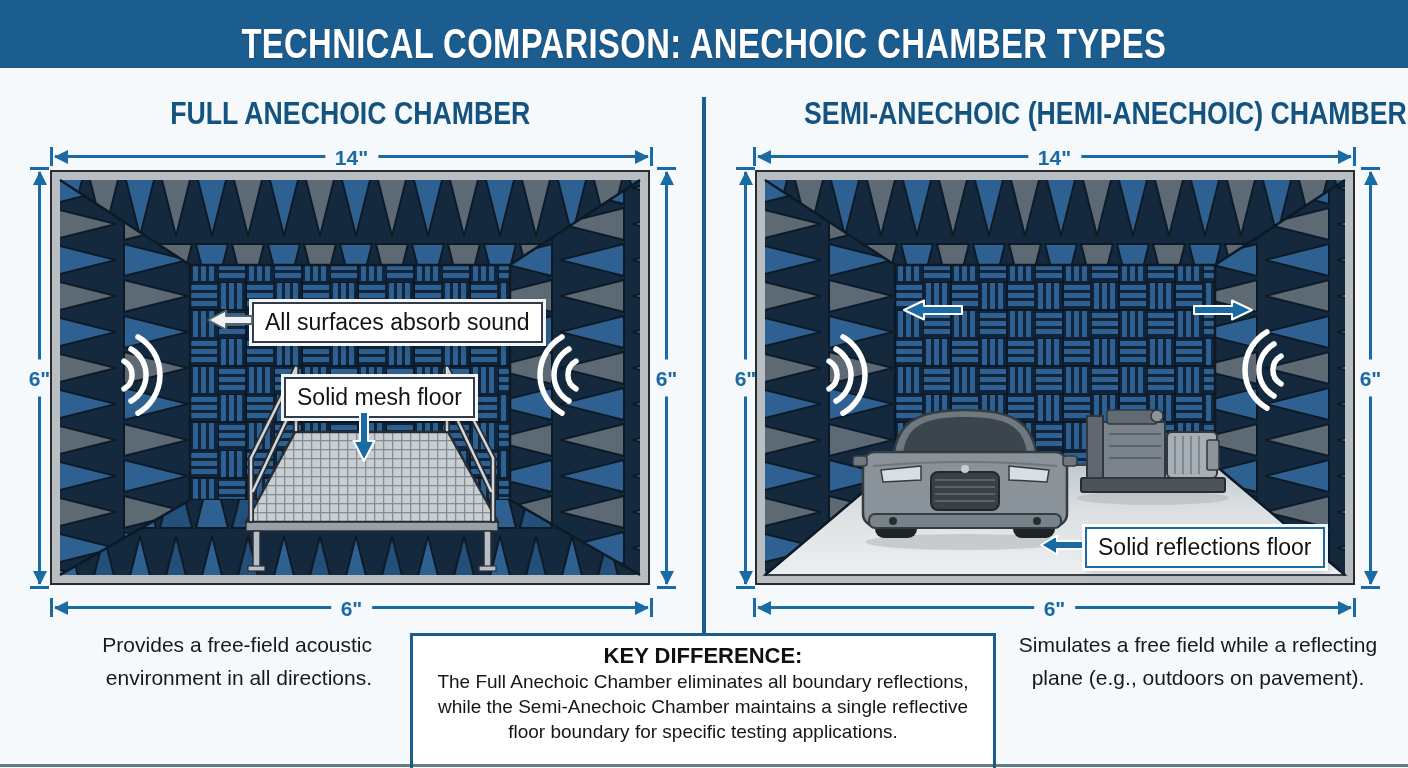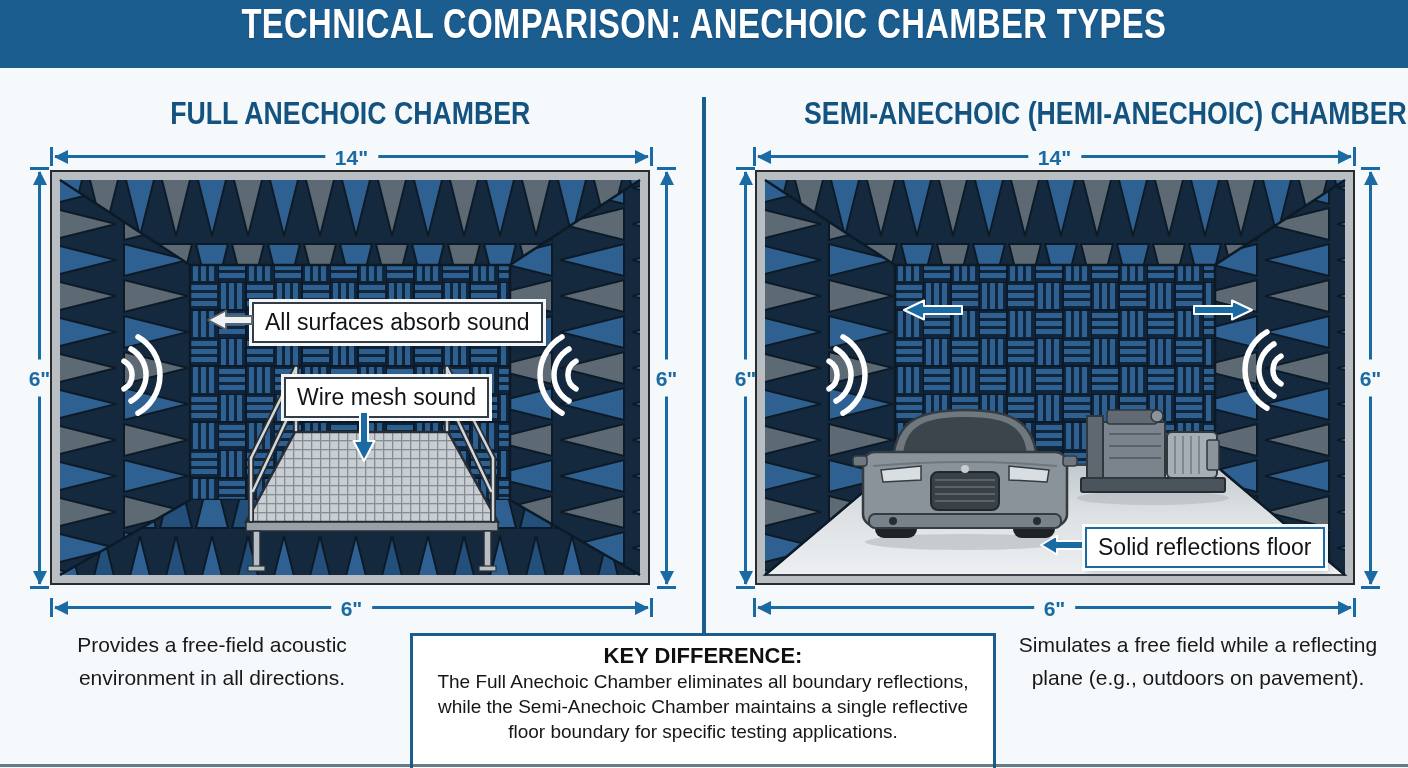--- a/index.html
+++ b/index.html
@@ -9,21 +9,21 @@
     --bg:#f6f9fb;            
     --ink:#16191c;
   }
   *{margin:0;padding:0;box-sizing:border-box}
   html,body{width:1408px;height:768px;overflow:hidden}
   body{font-family:"Liberation Sans",sans-serif;background:var(--bg)}
   #page{position:relative;width:1408px;height:768px;background:var(--bg)}
 
   
   #header{position:absolute;left:0;top:0;width:1408px;height:68px;background:var(--hdr);
-          display:flex;align-items:flex-start;justify-content:center}
+          display:flex;align-items:flex-end;justify-content:center}
   #header .t{color:#fff;font-weight:700;font-size:42px;letter-spacing:.5px;
              display:inline-block;transform:scaleX(.78);white-space:nowrap;
              text-shadow:0 1px 2px rgba(0,0,0,.25)}
 
   .panel-title{position:absolute;top:96px;width:600px;text-align:center;color:var(--ptitle);
                font-weight:700;font-size:31px;white-space:nowrap}
   .panel-title .t{display:inline-block;transform:scaleX(.86)}
 
   
   .dimh{position:absolute;border-top:3px solid var(--blue)}
@@ -48,21 +48,21 @@
 
   
   .callout{position:absolute;background:#fff;border:2px solid #323c46;
            box-shadow:0 0 0 3px rgba(255,255,255,.95),2px 3px 7px rgba(0,0,0,.28);
            font-size:23px;line-height:1;padding:7px 11px;color:#101418;white-space:nowrap}
   .callout.blue-border{border-color:var(--blue)}
   .arr{position:absolute}
 
   
   .caption{position:absolute;color:#17191b;font-size:21px;line-height:33px}
-  #caption-left{left:52px;top:628px;width:320px;text-align:center}
+  #caption-left{left:52px;top:628px;width:320px;text-align:right}
   #caption-right{left:1002px;top:628px;width:392px;text-align:center}
   #keydiff{position:absolute;left:410px;top:633px;width:586px;height:142px;background:#fff;
            border:3px solid var(--hdr);text-align:center;padding-top:7px}
   #keydiff .h{font-weight:700;font-size:22px;color:#0e1114;line-height:1.2}
   #keydiff .b{font-size:19px;line-height:1.3;color:#141619;padding:1px 8px 0}
 
   #divider{position:absolute;left:702px;top:97px;width:4px;height:536px;background:var(--hdr)}
   #footrule{position:absolute;left:0;top:764px;width:1408px;height:2.5px;background:#33505f;opacity:.75}
 </style>
 </head>
@@ -311,21 +311,21 @@
     </g>
   </svg>
 
   <div class="callout" style="left:252px;top:302px">
     <span>All surfaces absorb sound</span>
   </div>
   <svg class="arr" style="left:206px;top:308px" width="48" height="24" viewBox="0 0 48 24">
     <polygon points="2,12 20,2.5 20,8 46,8 46,16 20,16 20,21.5" fill="#eef2f5" stroke="#59636c" stroke-width="1.8" stroke-linejoin="round"></polygon>
   </svg>
   <div class="callout" style="left:284px;top:377px">
-    <span>Wire mesh sound</span>
+    <span>Solid mesh floor</span>
   </div>
   <svg class="arr" style="left:352px;top:411px" width="24" height="52" viewBox="0 0 24 52">
     <polygon points="8,1 16,1 16,30 22.5,30 12,50 1.5,30 8,30" fill="#1a6aa3" stroke="#ffffff" stroke-width="2" stroke-linejoin="round"></polygon>
   </svg>
 
   <svg class="arr" style="left:902px;top:298px" width="62" height="24" viewBox="0 0 62 24">
     <polygon points="2,12 22,2.5 22,8 60,8 60,16 22,16 22,21.5" fill="#1a6aa3" stroke="#ffffff" stroke-width="2" stroke-linejoin="round"></polygon>
   </svg>
   <svg class="arr" style="left:1192px;top:298px" width="62" height="24" viewBox="0 0 62 24">
     <polygon points="60,12 40,2.5 40,8 2,8 2,16 40,16 40,21.5" fill="#1a6aa3" stroke="#ffffff" stroke-width="2" stroke-linejoin="round"></polygon>

